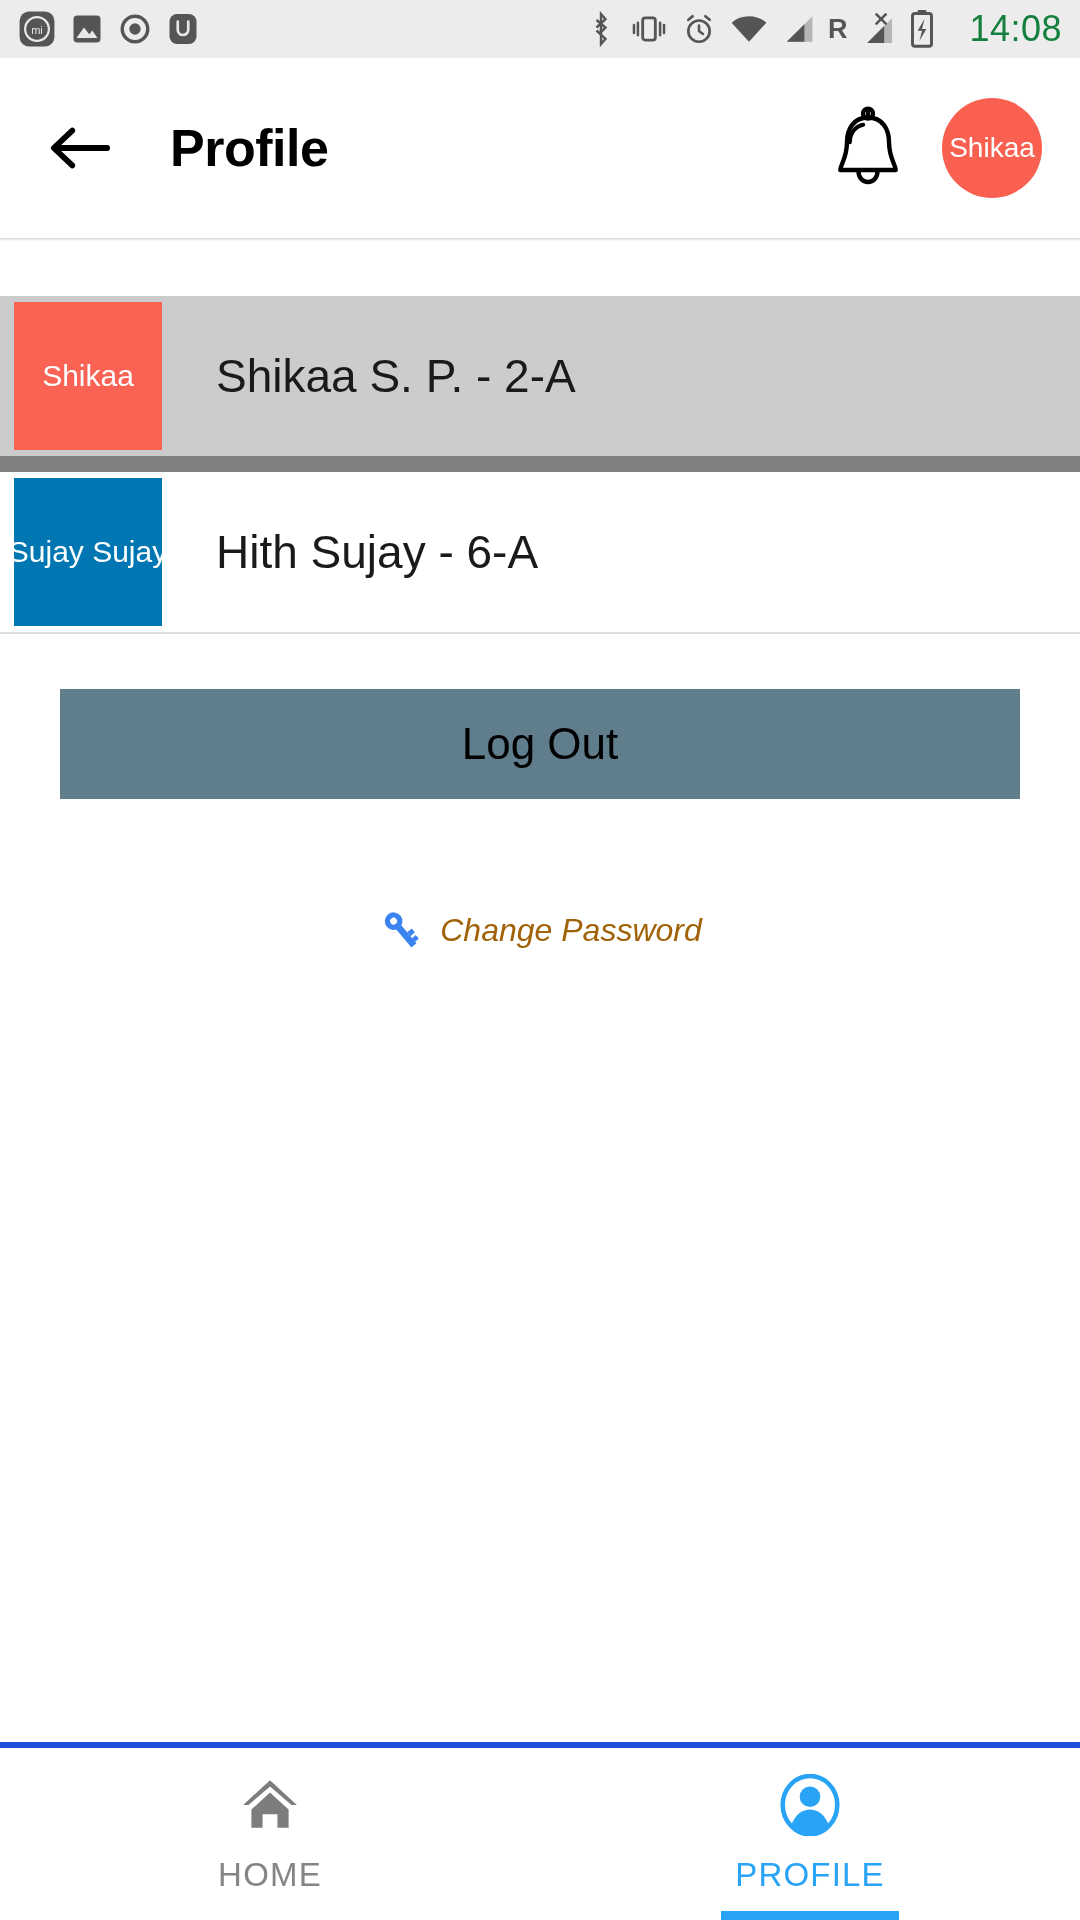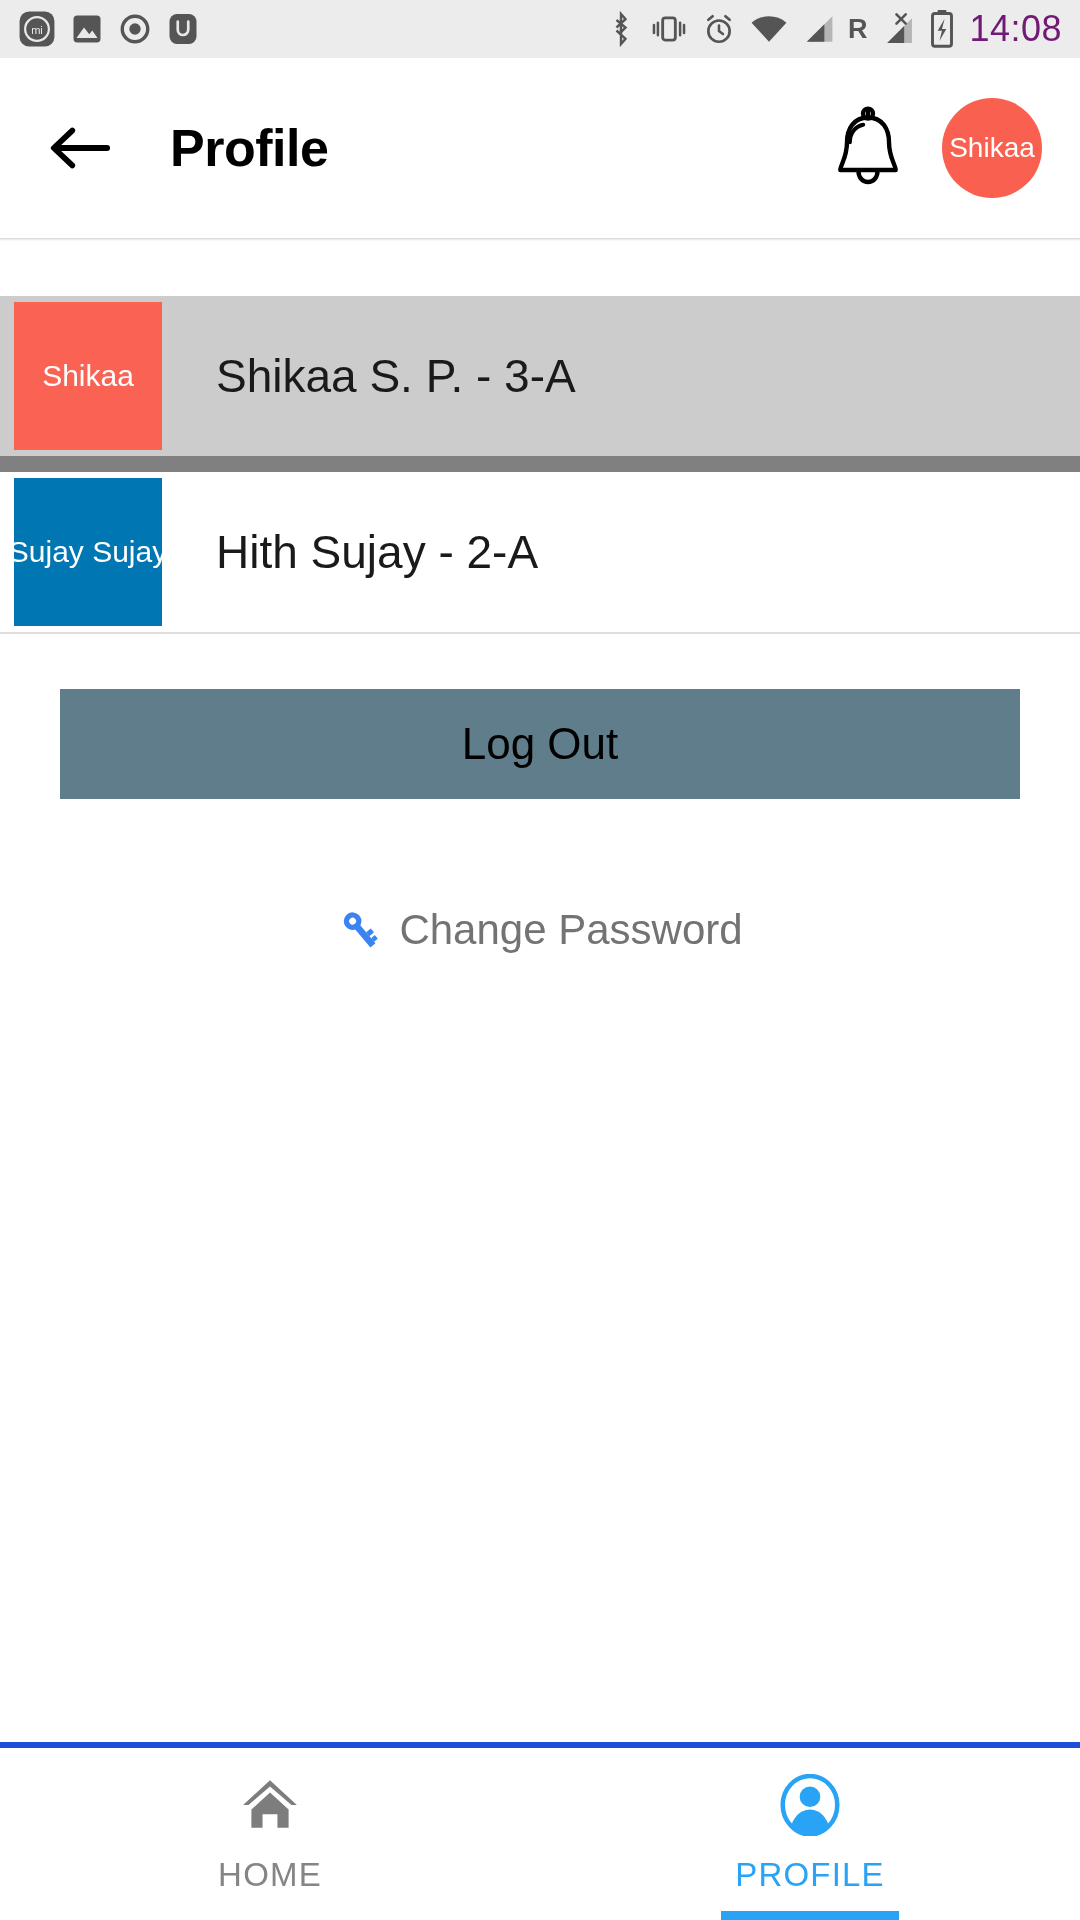--- a/index.html
+++ b/index.html
@@ -14,22 +14,22 @@
   
   .statusbar {
     height:58px; background:#ececec;
     display:flex; align-items:center; justify-content:space-between;
     padding:0 18px;
   }
   .sb-left { display:flex; align-items:center; gap:13px; }
   .sb-right { display:flex; align-items:center; gap:14px; }
   .sb-icon { display:flex; align-items:center; justify-content:center; }
   .sb-clock {
-    font-size:36px; color:#701a75; font-weight:400;
-    letter-spacing:0.5px; margin-left:0;
+    font-size:36px; color:#15803d; font-weight:400;
+    letter-spacing:0.5px; margin-left:20px;
   }
   .sb-roam { font-size:27px; color:#555; font-weight:700; }
 
   
   .appbar {
     height:180px; background:#ffffff;
     display:flex; align-items:center; padding:0 38px;
     position:relative;
   }
   .appbar::after {
@@ -79,21 +79,21 @@
     color:#000000; font-size:44px;
     font-family:"Liberation Sans", sans-serif;
     display:flex; align-items:center; justify-content:center;
   }
 
   .change-pw-wrap {
     margin-top:105px;
     display:flex; align-items:center; justify-content:center; gap:16px;
   }
   .key-icon { display:flex; align-items:center; }
-  .change-pw-text { font-size:42px; color:#737373; }
+  .change-pw-text { font-size:32px; color:#a16207;font-style:italic; }
 
   
   .bottomnav {
     position:absolute; left:0; right:0; bottom:0;
     height:178px; background:#ffffff;
     border-top:6px solid #1d4ed8;
     display:flex;
   }
   .nav-item {
     flex:1; display:flex; flex-direction:column;
@@ -215,30 +215,30 @@
     </div>
   </div>
 
   <div class="content">
     <div class="gap-white"></div>
 
     <div class="user-row selected">
       <div class="row-avatar" style="background:#fa6254">
         <span>Shikaa</span>
       </div>
-      <div class="row-label">Shikaa S. P. - 3-A</div>
+      <div class="row-label">Shikaa S. P. - 2-A</div>
     </div>
 
     <div class="row-divider-thick"></div>
 
     <div class="user-row">
       <div class="row-avatar" style="background:#0077b3">
         <span>Sujay Sujay</span>
       </div>
-      <div class="row-label">Hith Sujay - 2-A</div>
+      <div class="row-label">Hith Sujay - 6-A</div>
     </div>
 
     <div class="row-divider-thin"></div>
 
     <div class="logout-wrap">
       <button class="logout-btn">Log Out</button>
     </div>
 
     <div class="change-pw-wrap">
       <span class="key-icon">

